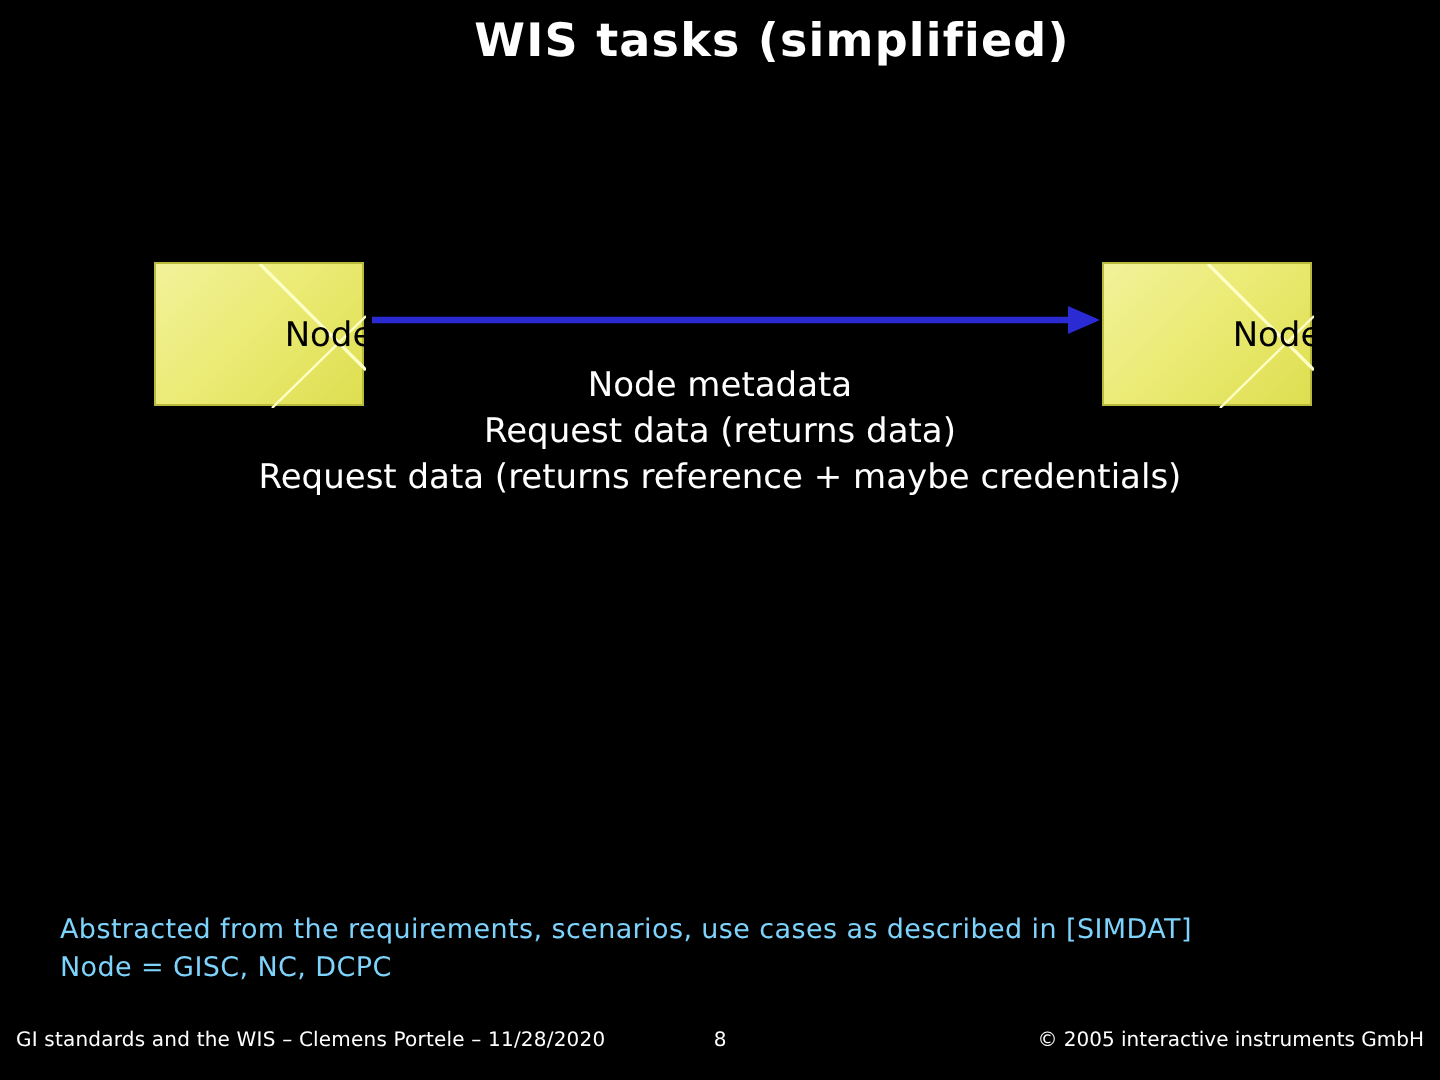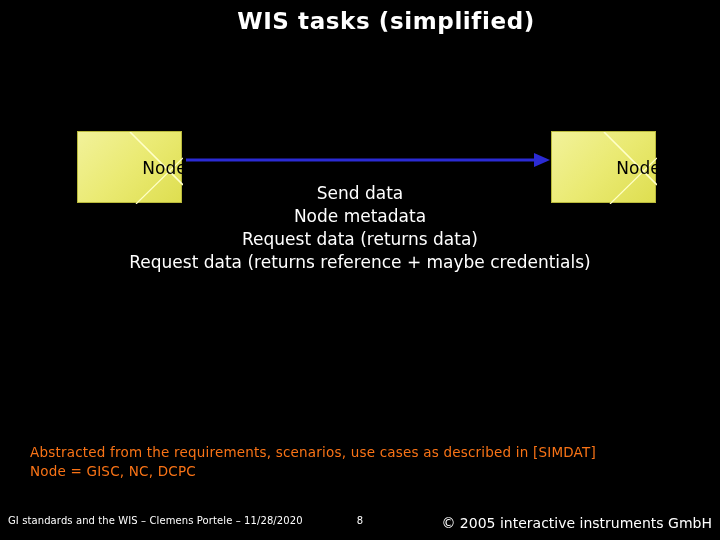--- a/index.html
+++ b/index.html
@@ -88,25 +88,25 @@
     line-height: 23px;
     color: #ffffff;
     font-family: "DejaVu Sans", sans-serif;
   }
   .flow-lines div { white-space: nowrap; }
 
   
   .note {
     position: absolute;
     left: 30px;
-    top: 443px;
+    top: 456px;
     width: 670px;
     font-size: 13.5px;
     line-height: 19px;
-    color: #f97316;
+    color: #7dd3fc;
     font-family: "DejaVu Sans", sans-serif;
     letter-spacing: 0.2px;
   }
 
   
   .footer {
     position: absolute;
     left: 0;
     top: 515px;
     width: 720px;
@@ -129,21 +129,21 @@
     width: 40px;
     text-align: center;
     font-size: 10px;
     color: #ffffff;
     font-family: "DejaVu Sans", sans-serif;
   }
   .footer-right {
     position: absolute;
     right: 8px;
     top: 0;
-    font-size: 14px;
+    font-size: 10px;
     color: #ffffff;
     font-family: "DejaVu Sans", sans-serif;
   }
 </style>
 </head>
 <body>
 
 <div id="slide">
 
   <div class="slide-title">WIS tasks (simplified)</div>
@@ -165,21 +165,20 @@
   </div>
 
   <div class="arrow-wrap">
     <svg width="364" height="20" viewBox="0 0 364 20">
       <line x1="0" y1="10" x2="348" y2="10" stroke="#2b2bd4" stroke-width="3.2"></line>
       <polygon points="348,3 364,10 348,17" fill="#2b2bd4"></polygon>
     </svg>
   </div>
 
   <div class="flow-lines">
-    <div>Send data</div>
     <div>Node metadata</div>
     <div>Request data (returns data)</div>
     <div>Request data (returns reference + maybe credentials)</div>
   </div>
 
   <div class="note">
     <div>Abstracted from the requirements, scenarios, use cases as described in [SIMDAT]</div>
     <div>Node = GISC, NC, DCPC</div>
   </div>
 

